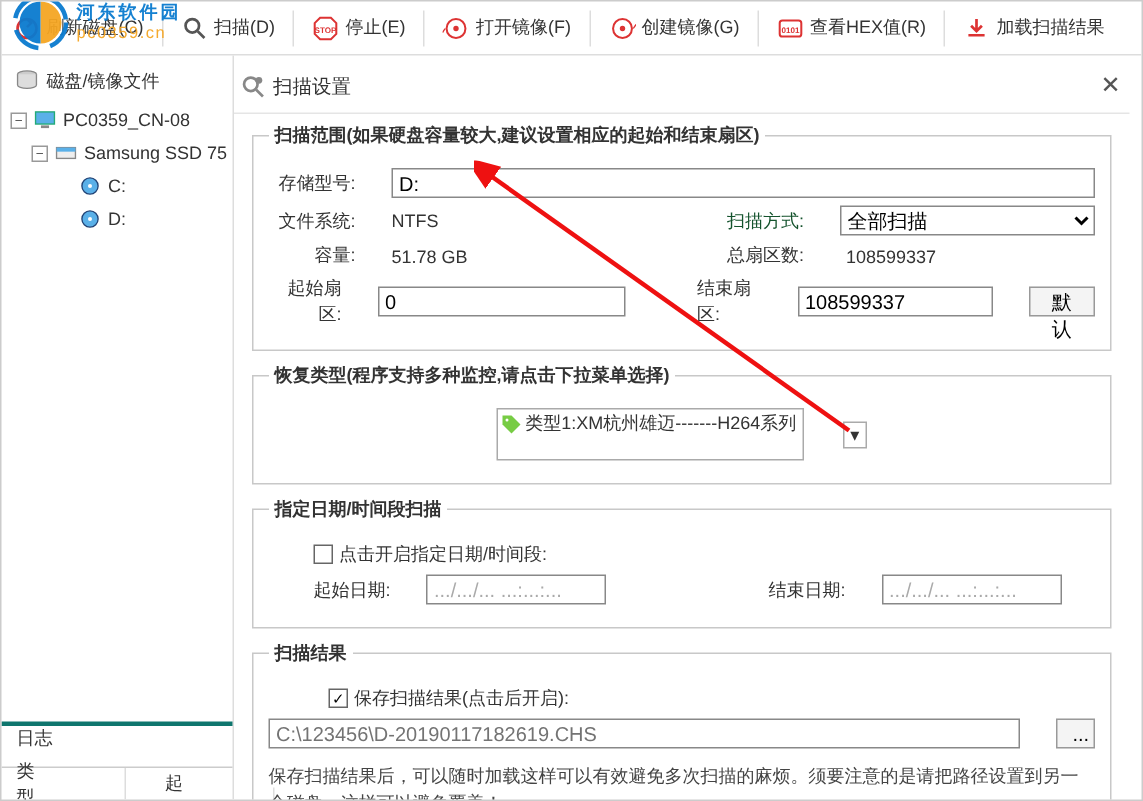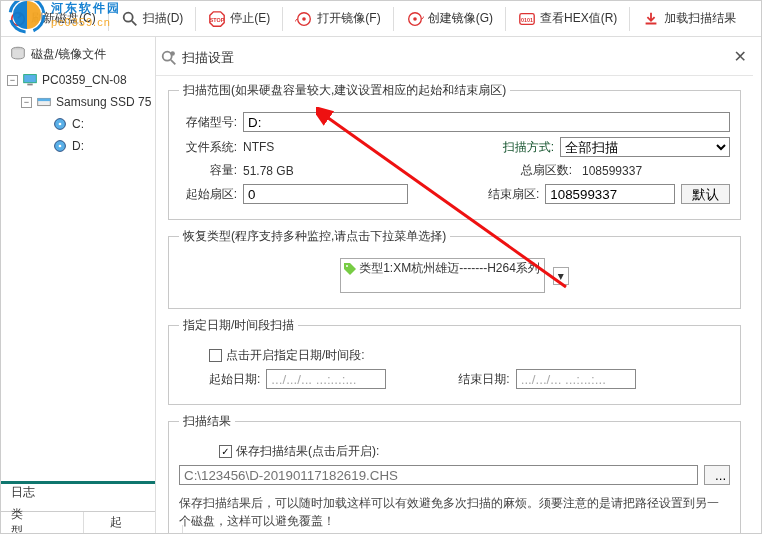--- a/index.html
+++ b/index.html
@@ -22,22 +22,22 @@
   .indent1 { padding-left: 14px; }
   .indent2 { padding-left: 30px; }
 
   .dialog { position: absolute; left: 0; top: 8px; right: 8px; bottom: 8px; background: #fff; }
   .dlg-head { display: flex; align-items: center; padding: 4px 8px 8px 4px; border-bottom: 1px solid #e5e5e5; position: relative;}
   .dlg-title { font-size: 13px; padding-left: 4px; }
   .dlg-close { position: absolute; right: 6px; top: 2px; font-size: 16px; cursor: pointer; color: #555; }
 
   .dlg-body { padding: 6px 12px 0 12px; }
   fieldset { border: 1px solid #c8c8c8; margin: 0 0 8px 0; padding: 8px 10px 10px 10px; }
-  legend { padding: 0 4px; color: #333; }
-  .row { display: flex; align-items: center; margin: 5px 0; gap: 6px; }
+  legend { padding: 0 4px; color: #333; font-weight: bold; }
+  .row { display: flex; align-items: center; margin: 5px 0; gap: 24px; }
   .lbl { width: 58px; text-align: right; display: inline-block; }
   .txt { border: 1px solid #888; height: 20px; padding: 1px 4px; background: #fff; }
   .txt.full { flex: 1; }
   .scan-mode-label { color: #14532d; font-weight: normal; }
   select { border: 1px solid #888; height: 20px; background: #fff; }
   .btn { border: 1px solid #999; background: #f4f4f4; padding: 1px 10px; height: 20px; cursor: pointer; }
 
   .type-sel { display: inline-flex; align-items: center; border: 1px solid #aaa; padding: 1px 4px 15px 2px; gap: 2px; }
   .tag-ico { width: 14px; height: 14px; }
   .drop-btn { width: 16px; height: 18px; border: 1px solid #aaa; display: inline-flex; align-items: center; justify-content: center; margin-left: 2px; cursor: pointer; }

